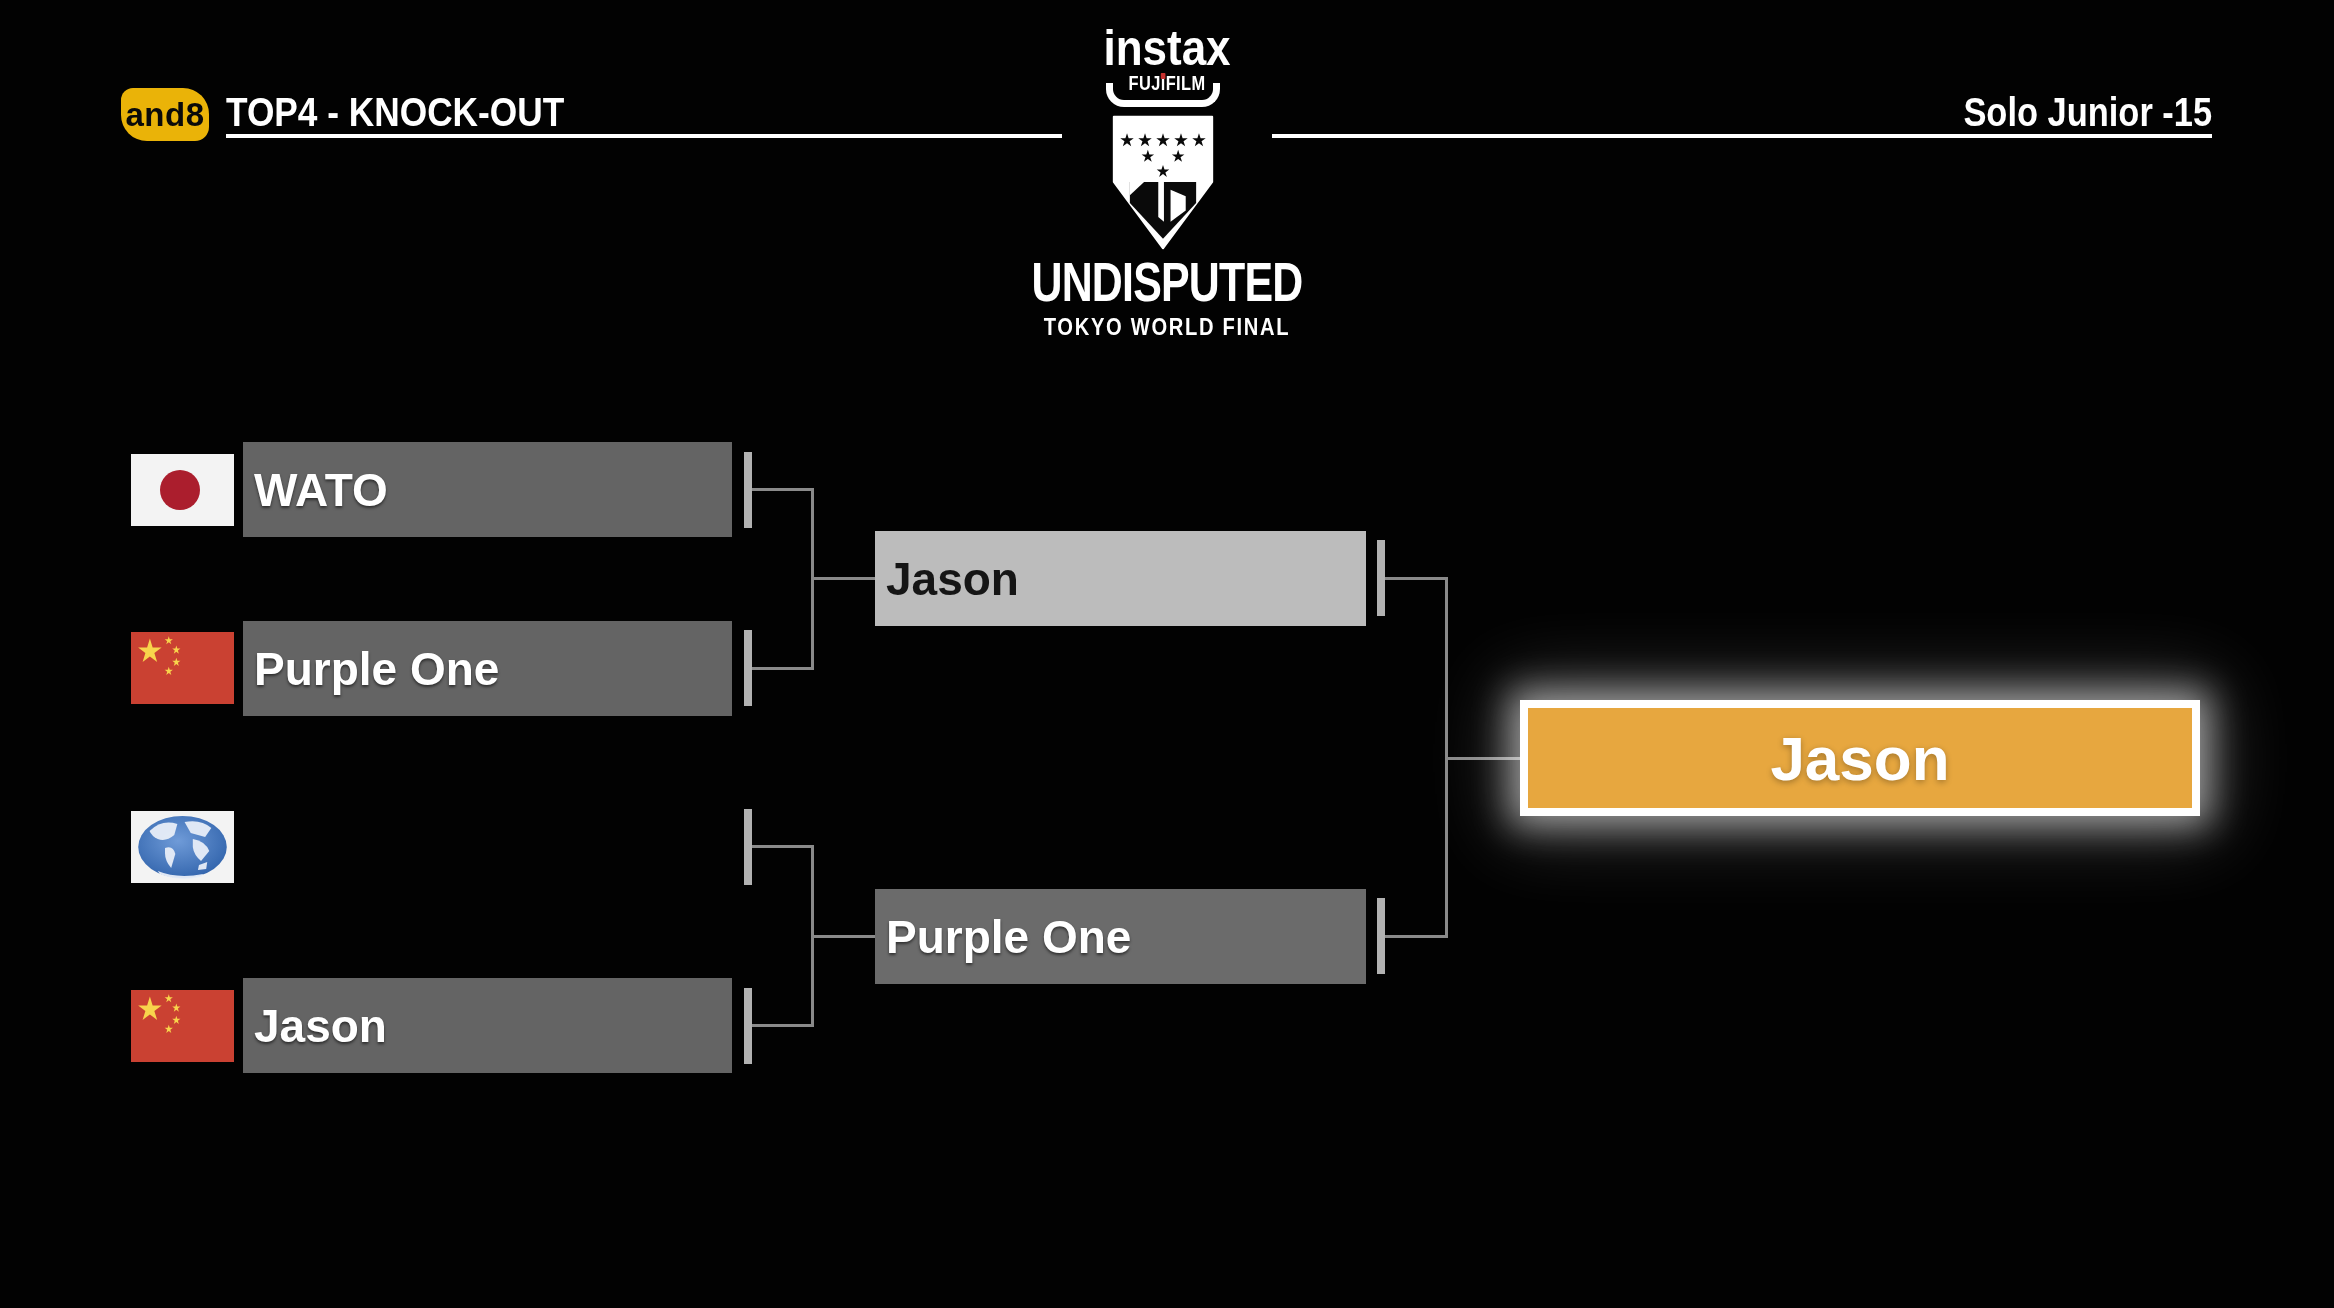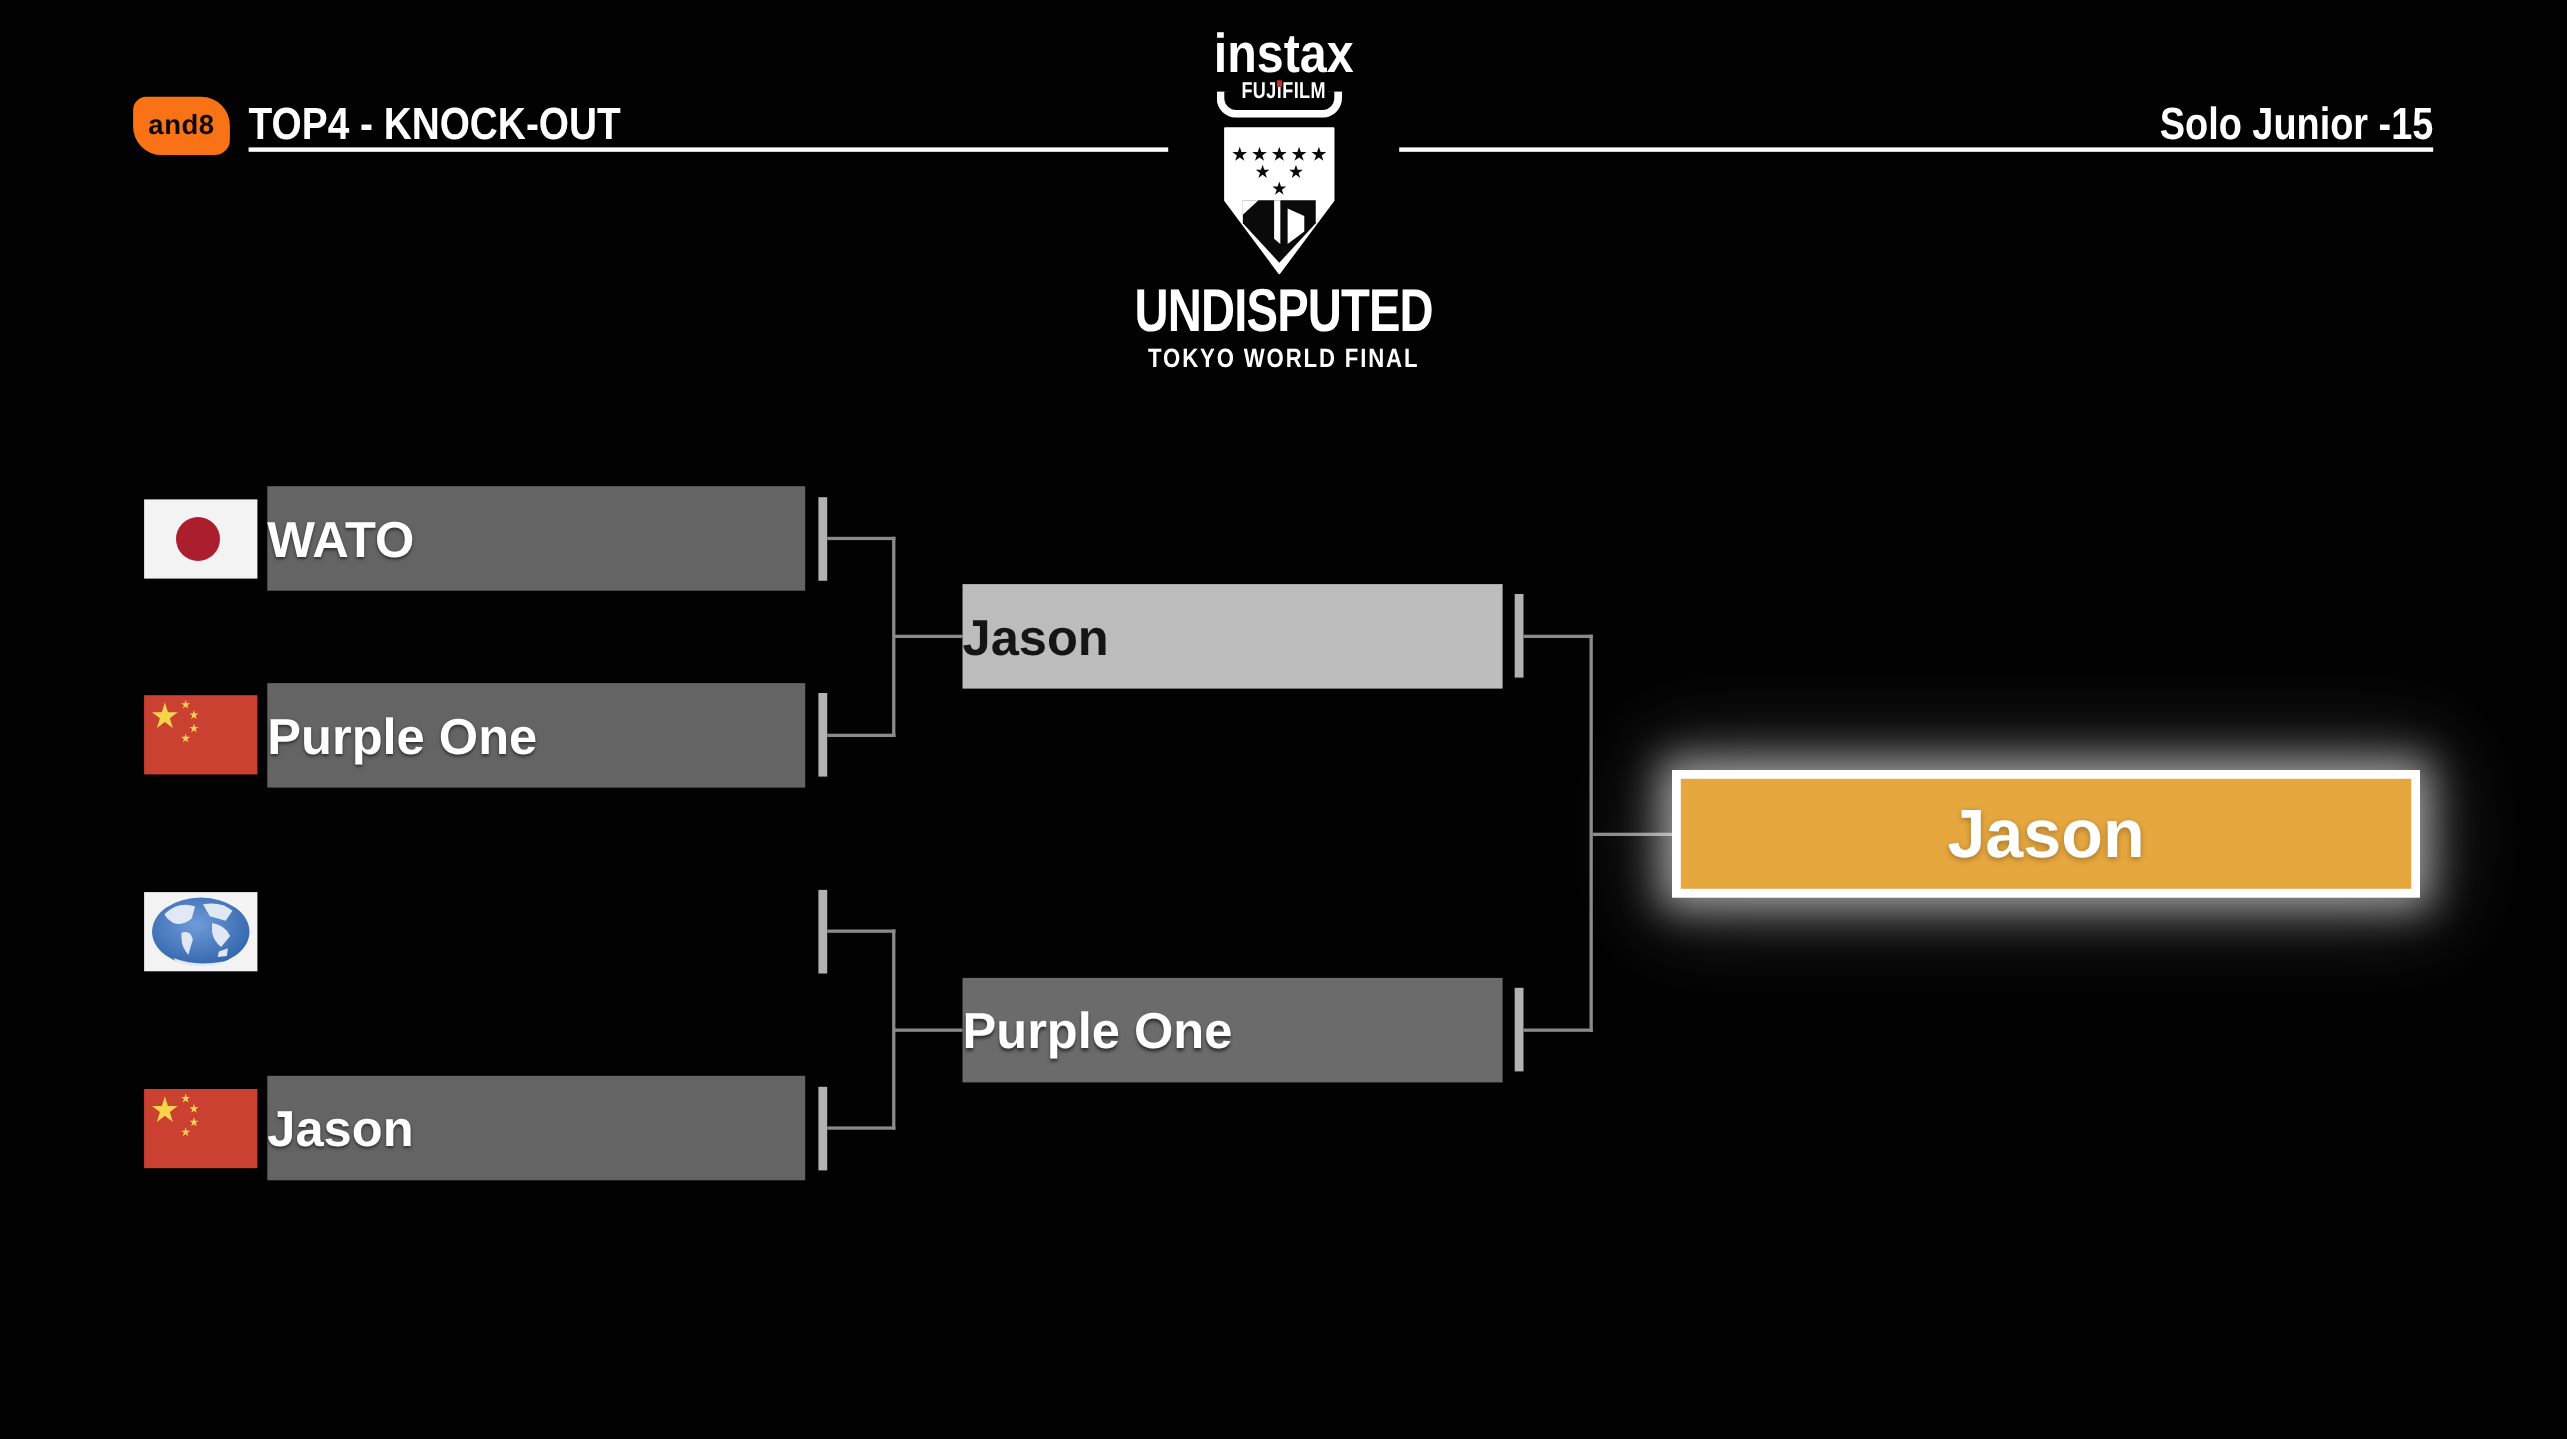--- a/index.html
+++ b/index.html
@@ -2,23 +2,23 @@
 <html><head>
 <meta charset="utf-8">
 <style>
   html,body{margin:0;padding:0;background:#000;}
   .stage{
     position:relative;width:2334px;height:1308px;background:#020202;overflow:hidden;
     font-family:"Liberation Sans",sans-serif;
   }
   
   .badge{
-    position:absolute;left:121px;top:88px;width:88px;height:53px;background:#f97316;
+    position:absolute;left:121px;top:88px;width:88px;height:53px;background:#eab308;
     border-radius:12px 26px 14px 26px;display:flex;align-items:center;justify-content:center;
-    color:#0a0a0a;font-size:25px;font-weight:bold;letter-spacing:0.5px;
+    color:#0a0a0a;font-size:33px;font-weight:bold;letter-spacing:0.5px;
   }
   .htitle{
     position:absolute;top:90px;height:44px;line-height:44px;color:#fff;
     font-size:41px;font-weight:bold;white-space:nowrap;
   }
   .htitle.left{left:226px;transform:scaleX(0.86);transform-origin:left center;}
   .htitle.right{right:122px;transform:scaleX(0.84);transform-origin:right center;}
   .hline{position:absolute;top:134px;height:4px;background:#fff;}
   .hline.l{left:226px;width:836px;}
   .hline.r{left:1272px;width:940px;}
@@ -40,21 +40,21 @@
     letter-spacing:2px;transform:scaleX(0.84);line-height:26px;white-space:nowrap;}
   
   .flag{position:absolute;left:131px;width:103px;height:72px;overflow:hidden;}
   .flag.japan{background:#f3f3f3;}
   .flag.japan .sun{position:absolute;left:29px;top:16px;width:40px;height:40px;border-radius:50%;background:#ab1e2d;}
   .flag.china{background:#ca4132;}
   .flag.world{background:#f3f3f3;}
   .flag svg{position:absolute;left:0;top:0;width:100%;height:100%;}
   .box{position:absolute;left:243px;width:489px;height:95px;background:#646464;
     display:flex;align-items:center;}
-  .box .name{color:#fff;font-size:46px;font-weight:bold;padding-left:0;white-space:nowrap;
+  .box .name{color:#fff;font-size:46px;font-weight:bold;padding-left:11px;white-space:nowrap;
     text-shadow:0 2px 3px rgba(0,0,0,0.55);}
   .box.mid{left:875px;width:491px;}
   .box.adv{background:#bcbcbc;}
   .box.adv .name{color:#151515;text-shadow:none;}
   .box.elim{background:#6b6b6b;}
   .tick{position:absolute;width:8px;height:76px;background:#b2b2b2;}
   .cl{position:absolute;background:#8a8a8a;}
   .cl.h{height:3px;}
   .cl.v{width:3px;}
   .champ{

